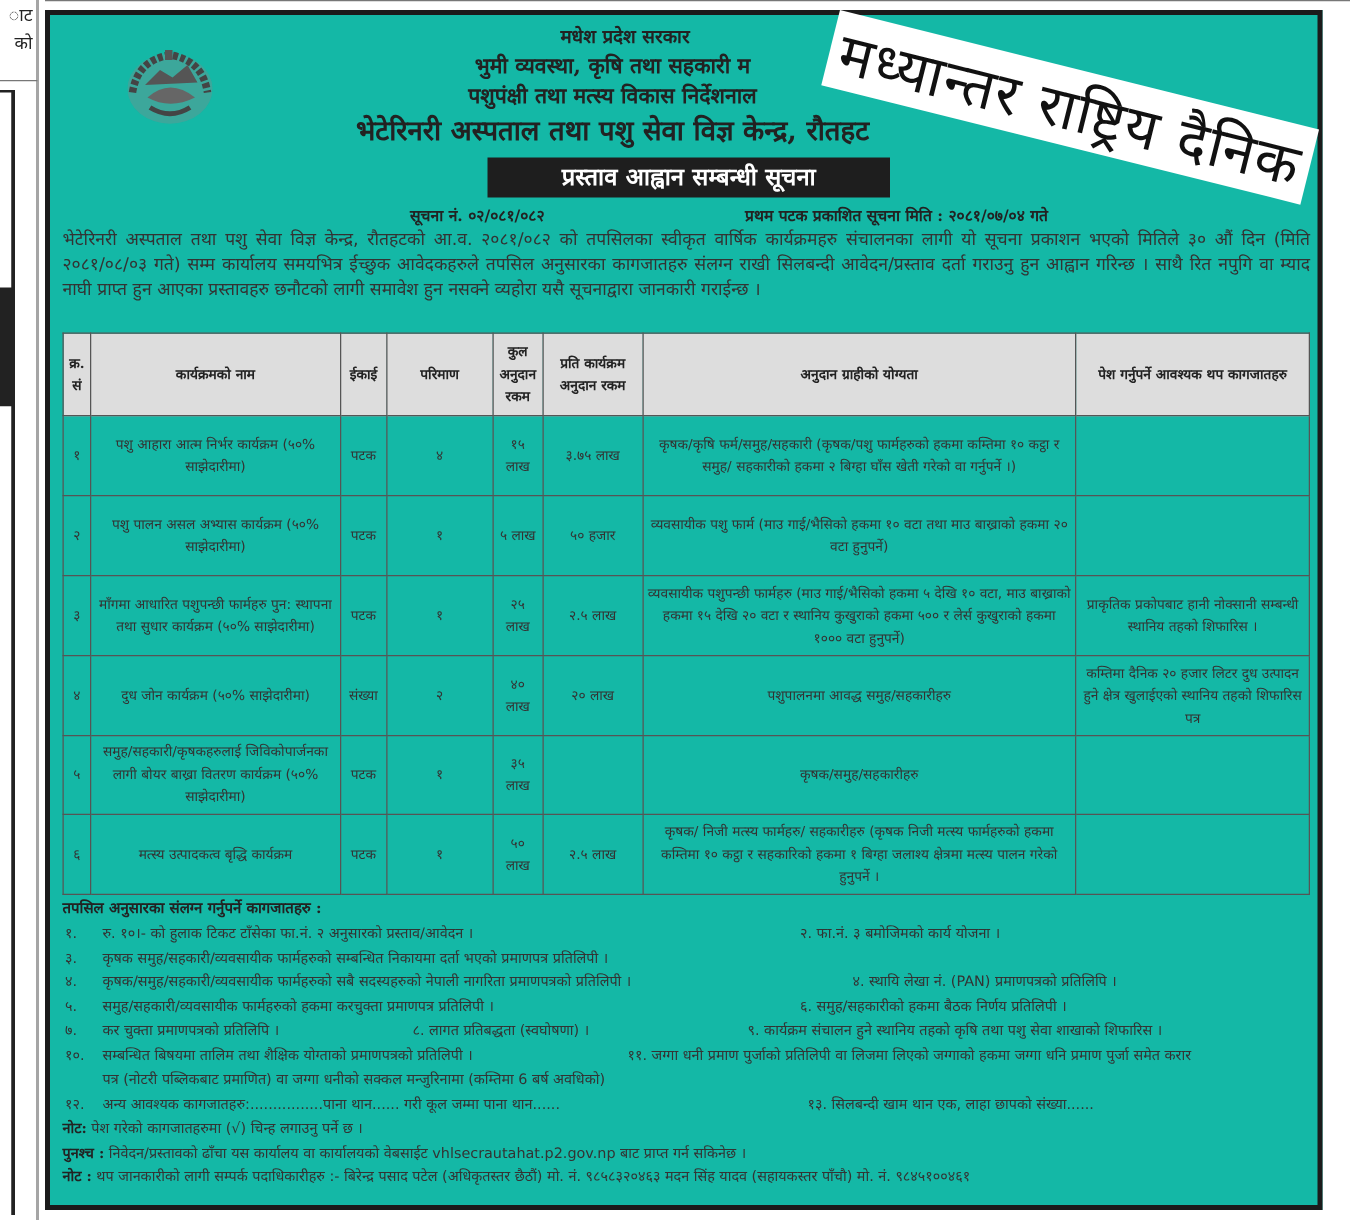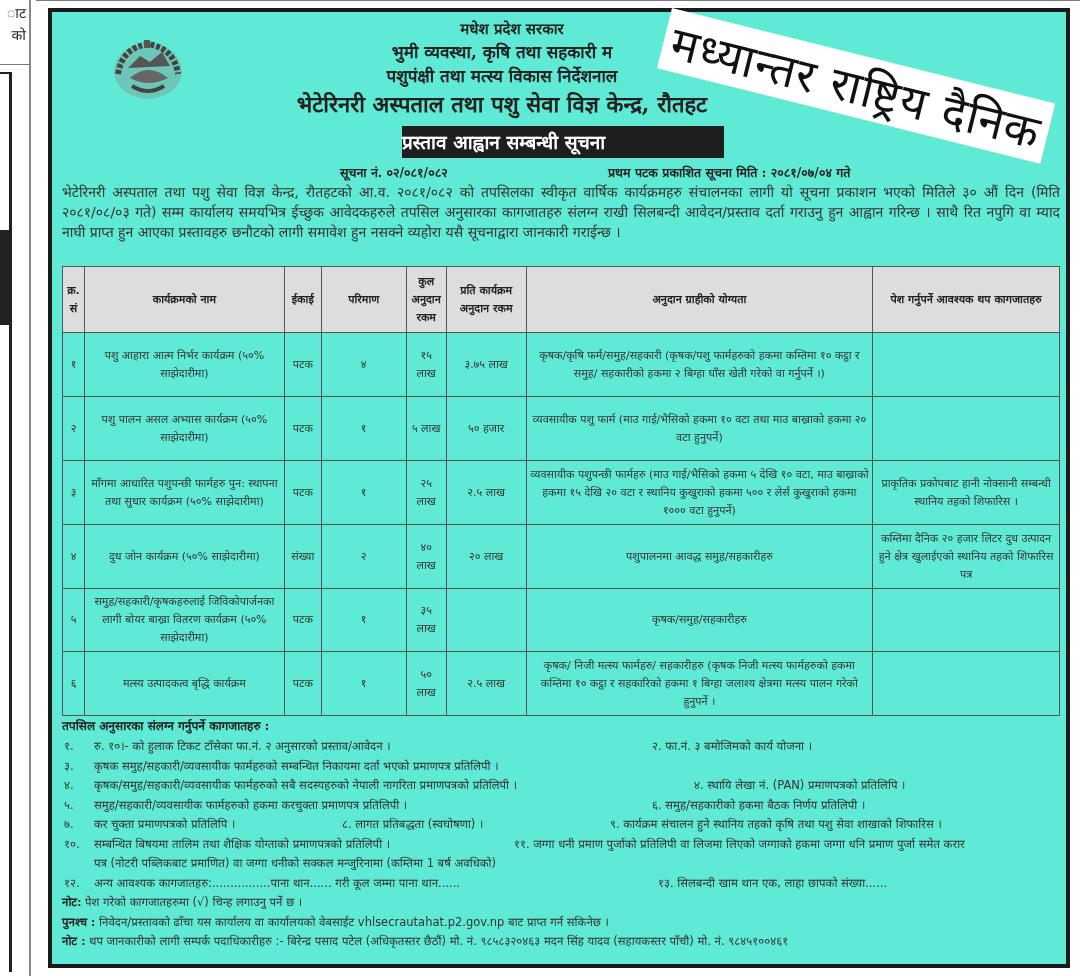--- a/index.html
+++ b/index.html
@@ -8,32 +8,32 @@
 
   
   .left-frag { position: absolute; left: 0; top: 0; width: 30px; height: 976px; border-right: 1px solid #888; }
   .left-frag .frag-text { position: absolute; left: 0; top: 2px; font-size: 14px; line-height: 22px; color: #222; width: 30px; text-align: right; padding-right: 4px; overflow: hidden; white-space: nowrap; }
   .left-frag .frag-rule { position: absolute; left: 0; top: 64px; width: 30px; border-top: 1px solid #777; }
   .left-frag .frag-box { position: absolute; left: 0; top: 72px; width: 12px; height: 900px; border-right: 3px solid #222; border-top: 2px solid #222; }
   .left-frag .frag-dark { position: absolute; left: 0; top: 230px; width: 12px; height: 95px; background: #222; }
   .gutter-line { position: absolute; left: 30px; top: 0; width: 0; height: 976px; border-left: 1px solid #888; }
 
   
-  .notice { position: absolute; left: 48px; top: 8px; width: 1022px; height: 960px; border: 4px solid #1b1b1b; background: #5eead4; }
+  .notice { position: absolute; left: 36px; top: 8px; width: 1022px; height: 960px; border: 4px solid #1b1b1b; background: #14b8a6; }
   .top-rule { position: absolute; left: 36px; top: 0; width: 1044px; border-top: 1px solid #777; }
 
   .emblem { position: absolute; left: 58px; top: 26px; width: 76px; height: 64px; }
 
   .hdr { position: absolute; left: 0; width: 960px; text-align: center; font-family: "DejaVu Serif", serif; font-weight: bold; color: #222; white-space: nowrap; }
   .hdr-1 { top: 6px; left: 120px; width: 680px; font-size: 15px; }
   .hdr-2 { top: 28px; left: 100px; width: 700px; font-size: 17px; }
   .hdr-3 { top: 52px; left: 100px; width: 700px; font-size: 17px; }
   .hdr-4 { top: 76px; left: 80px; width: 740px; font-size: 22px; }
 
-  .title-box { position: absolute; left: 350px; top: 114px; width: 322px; height: 32px; background: #1e1e1e; color: #fff; font-family: "DejaVu Serif", serif; font-weight: bold; font-size: 19px; line-height: 32px; }
+  .title-box { position: absolute; left: 350px; top: 114px; width: 322px; height: 32px; background: #1e1e1e; color: #fff; font-family: "DejaVu Serif", serif; font-weight: bold; font-size: 19px; line-height: 32px; text-align: center; }
 
   .ref-line { position: absolute; top: 152px; font-family: "DejaVu Serif", serif; font-weight: bold; font-size: 12.5px; color: #222; white-space: nowrap; }
   .ref-no { left: 288px; }
   .ref-date { left: 556px; text-align: center; }
 
   .intro { position: absolute; left: 10px; top: 170px; width: 998px; font-size: 14px; line-height: 20px; color: #333; text-align: justify; }
 
   .tbl-caption { position: absolute; left: 0; width: 1014px; top: 232px; text-align: center; font-family: "DejaVu Serif", serif; font-weight: bold; font-size: 12px; text-decoration: underline; color: #222; }
 
   table.prog { position: absolute; left: 10px; top: 254px; width: 998px; border-collapse: collapse; font-size: 11px; color: #333; border-radius: 25px; }
@@ -207,21 +207,21 @@
       <span class="c2" style="left:280px">८. लागत प्रतिबद्धता (स्वघोषणा) ।</span>
       <span class="c2" style="left:548px">९. कार्यक्रम संचालन हुने स्थानिय तहको कृषि तथा पशु सेवा शाखाको शिफारिस ।</span>
     </div>
     <div class="row">
       <span class="num">१०.</span>
       <span class="c1">सम्बन्धित बिषयमा तालिम तथा शैक्षिक योग्ताको प्रमाणपत्रको प्रतिलिपी ।</span>
       <span class="c2" style="left:452px">११. जग्गा धनी प्रमाण पुर्जाको प्रतिलिपी वा लिजमा लिएको जग्गाको हकमा जग्गा धनि प्रमाण पुर्जा समेत करार</span>
     </div>
     <div class="row">
       <span class="num"></span>
-      <span class="c1">पत्र (नोटरी पब्लिकबाट प्रमाणित) वा जग्गा धनीको सक्कल मन्जुरिनामा (कम्तिमा 1 बर्ष अवधिको)</span>
+      <span class="c1">पत्र (नोटरी पब्लिकबाट प्रमाणित) वा जग्गा धनीको सक्कल मन्जुरिनामा (कम्तिमा 6 बर्ष अवधिको)</span>
     </div>
     <div class="row">
       <span class="num">१२.</span>
       <span class="c1">अन्य आवश्यक कागजातहरु:................पाना थान...... गरी कूल जम्मा पाना थान......</span>
       <span class="c2" style="left:596px">१३. सिलबन्दी खाम थान एक, लाहा छापको संख्या......</span>
     </div>
 
     <div class="row">
       <span class="bold">नोट:</span>
       <span>पेश गरेको कागजातहरुमा (√) चिन्ह लगाउनु पर्ने छ ।</span>

